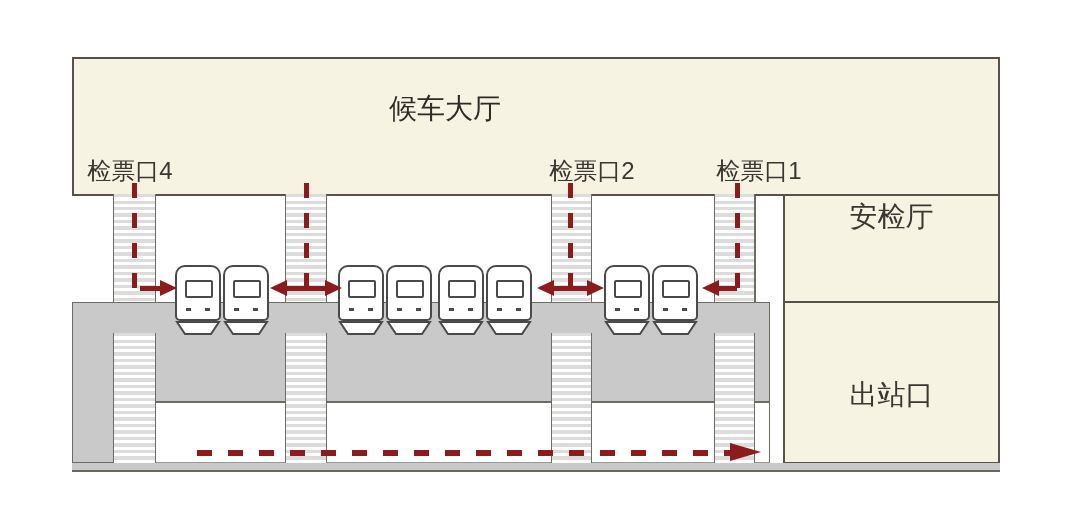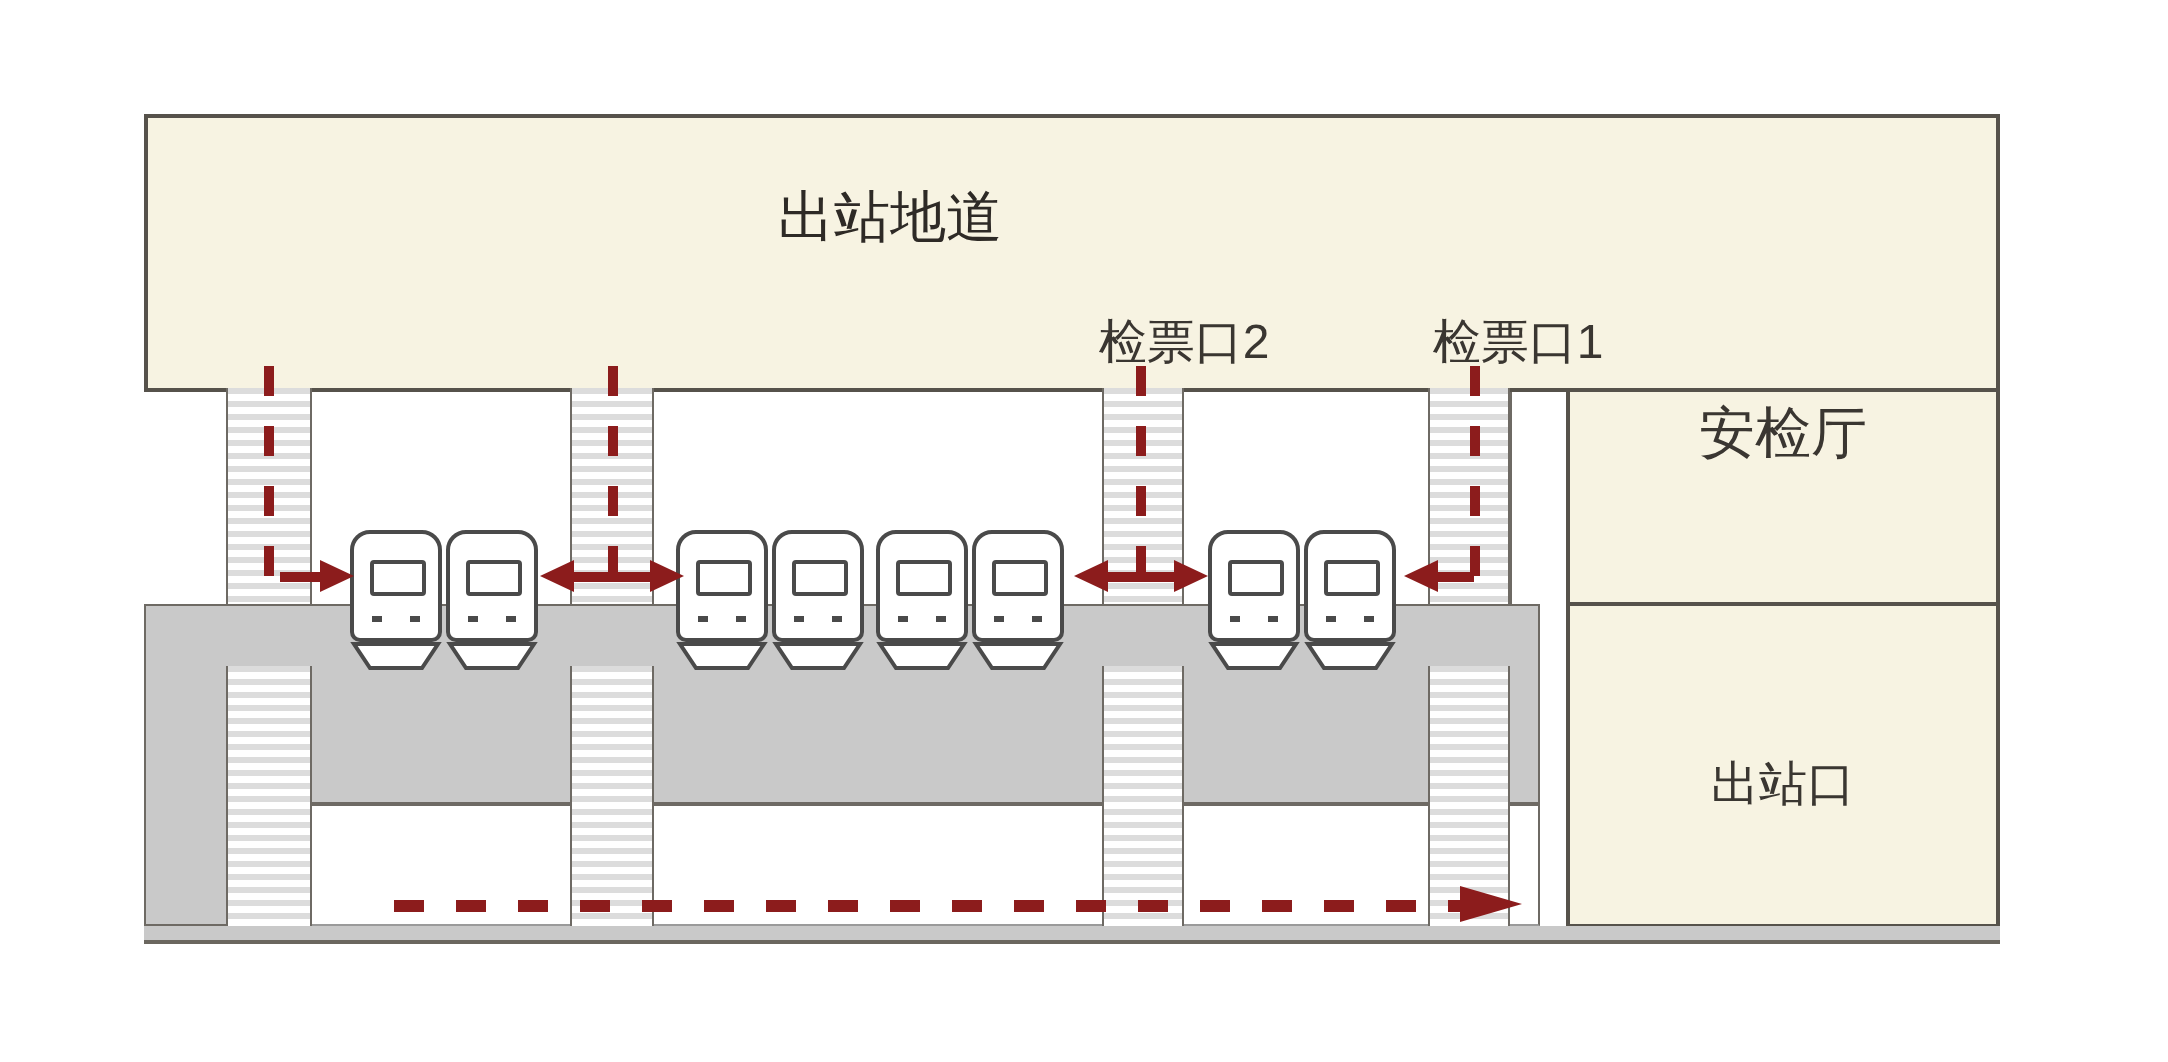--- a/index.html
+++ b/index.html
@@ -46,21 +46,21 @@
   .head-l{border-top:8px solid transparent;border-bottom:8px solid transparent;border-right:17px solid #8c1c1c;}
   #exit-dash{left:197px;top:450px;width:533px;height:6px;background:repeating-linear-gradient(90deg,#8c1c1c 0px,#8c1c1c 15px,transparent 15px,transparent 31px);}
   #exit-head{left:730px;top:443px;width:0;height:0;border-top:9px solid transparent;border-bottom:9px solid transparent;border-left:31px solid #8c1c1c;}
 
   
   .lbl{color:#3a3631;text-align:center;white-space:nowrap;}
   #lbl-hall{left:345px;top:90px;width:200px;font-size:28px;color:#2e2a26;}
   .gate-lbl{top:155px;width:120px;font-size:24px;}
   #lbl-g4{left:70px;} #lbl-g3{left:244px;} #lbl-g2{left:532px;} #lbl-g1{left:699px;}
   #lbl-security{left:783px;top:198px;width:217px;font-size:28px;}
-  #lbl-exit{left:783px;top:376px;width:217px;font-size:24px;}
+  #lbl-exit{left:783px;top:376px;width:217px;font-size:28px;}
   #lbl-underpass{left:343px;top:406px;width:200px;font-size:25px;color:#454139;}
 </style>
 </head>
 <body>
 
 <div id="canvas">
 
   <div class="abs room" id="waiting-hall"></div>
   <div class="abs room" id="right-column"></div>
   <div class="abs" id="column-divider"></div>
@@ -165,19 +165,20 @@
   <div class="abs head head-l" style="left:537px"></div>
   <div class="abs hline" style="left:554px;width:33px"></div>
   <div class="abs head head-r" style="left:587px"></div>
 
   <div class="abs head head-l" style="left:702px"></div>
   <div class="abs hline" style="left:719px;width:18px"></div>
 
   <div class="abs" id="exit-dash"></div>
   <div class="abs" id="exit-head"></div>
 
-  <div class="abs lbl" id="lbl-hall">出站地道</div>
+  <div class="abs lbl" id="lbl-hall">候车大厅</div>
+  <div class="abs lbl gate-lbl" id="lbl-g4">检票口4</div>
   <div class="abs lbl gate-lbl" id="lbl-g2">检票口2</div>
   <div class="abs lbl gate-lbl" id="lbl-g1">检票口1</div>
   <div class="abs lbl" id="lbl-security">安检厅</div>
   <div class="abs lbl" id="lbl-exit">出站口</div>
 
 </div>
 
 </body></html>

